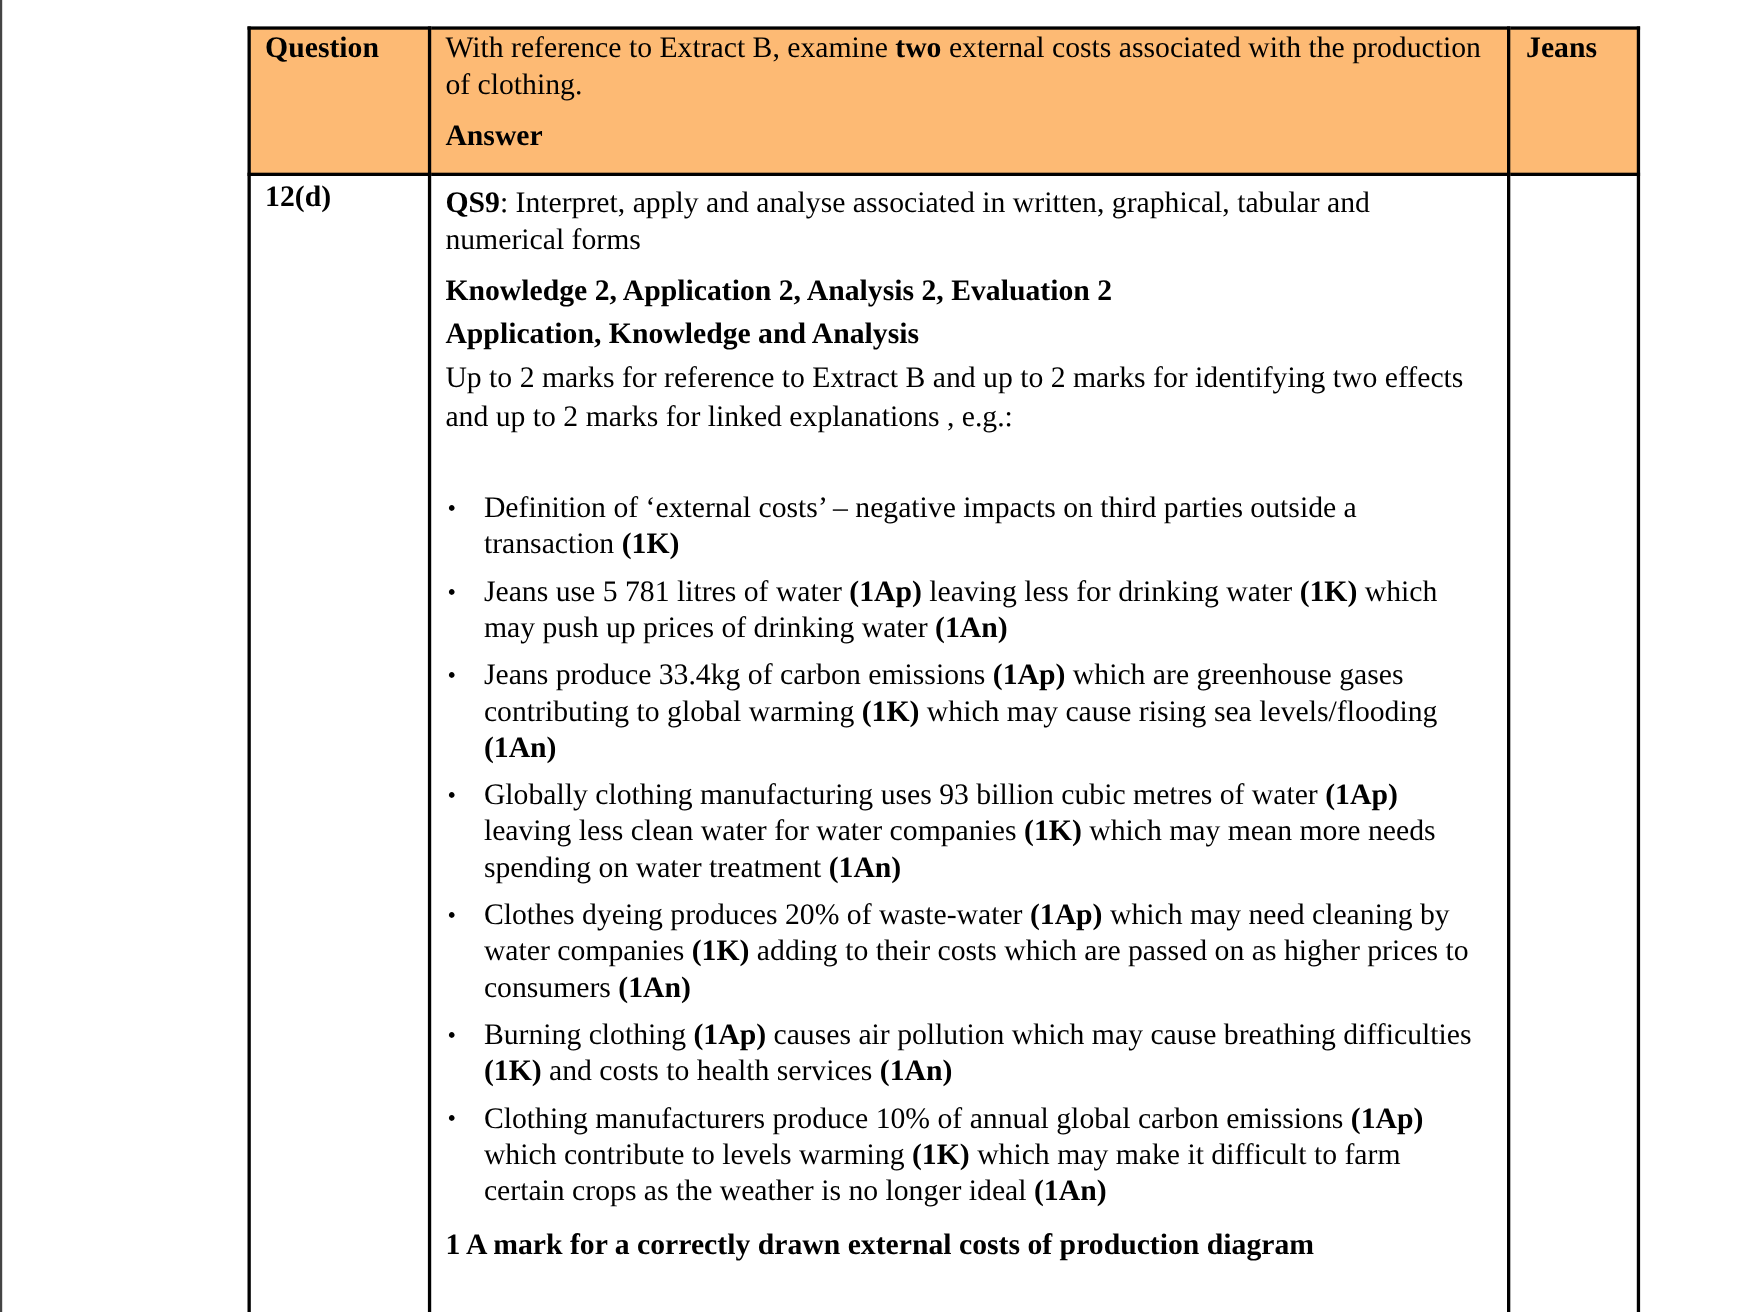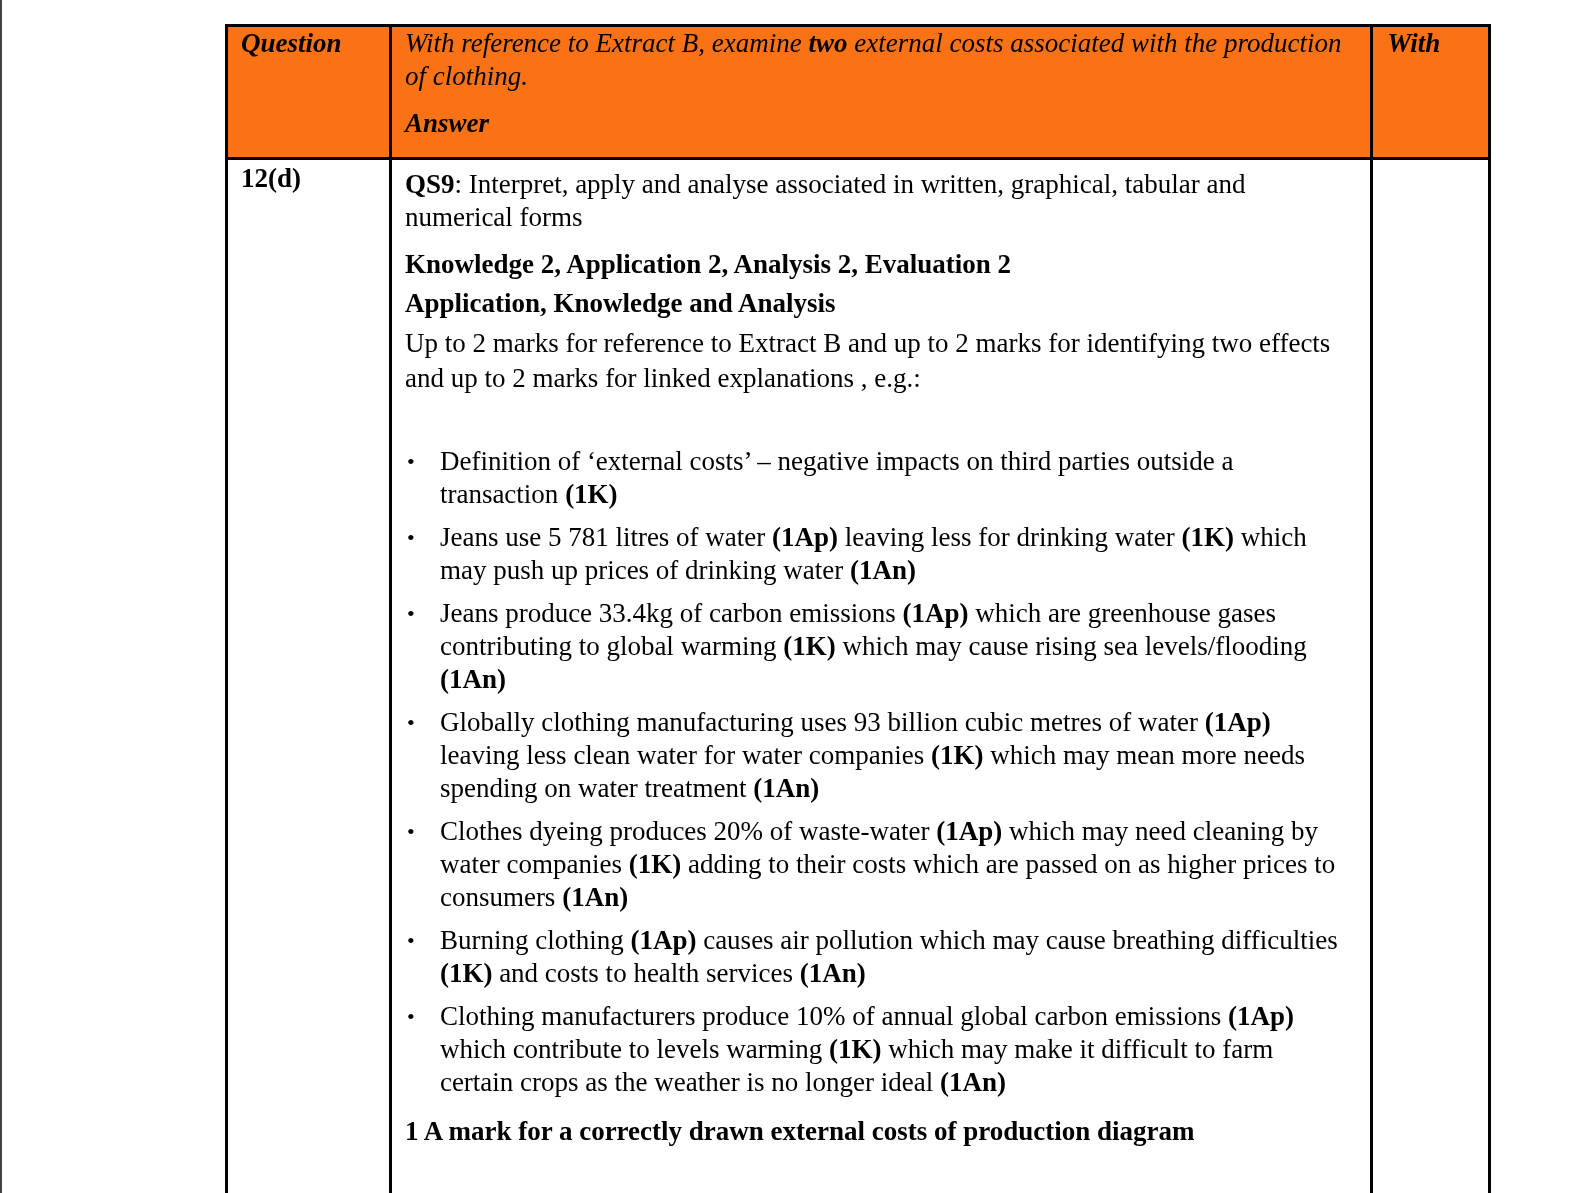--- a/index.html
+++ b/index.html
@@ -19,21 +19,21 @@
   }
   .mark-table td {
     border: 3px solid #000;
     vertical-align: top;
     padding: 0;
   }
   .mark-table tr.body-row td { border-bottom: none; }
   .col-q { width: 163px; }
   .col-a { width: 976px; }
   .col-m { width: 117px; }
-  .hdr td { background: #f97316; height: 130px; font-style: italic; }
+  .hdr td { background: #fdba74; height: 130px; }
   .cell-inner { padding: 2px 12px 0 13px; font-size: 27px; line-height: 33px; }
   .hdr .cell-inner { padding-top: 0; }
   .bold { font-weight: bold; }
   .q-text { display: block; }
   .answer-label { display: block; margin-top: 14px; font-weight: bold; }
   .body-row td { height: 1040px; }
   .para { margin: 0; }
   .p-qs { margin-top: 6px; }
   .p-kaae { margin-top: 14px; font-weight: bold; }
   .p-head { margin-top: 6px; font-weight: bold; }
@@ -67,21 +67,21 @@
     <td>
       <div class="cell-inner bold">Question</div>
     </td>
     <td>
       <div class="cell-inner">
         <span class="q-text"><span>With reference to Extract B, examine </span><b>two</b><span> external costs associated with the production of clothing.</span></span>
         <span class="answer-label">Answer</span>
       </div>
     </td>
     <td>
-      <div class="cell-inner bold mark-head">With</div>
+      <div class="cell-inner bold mark-head">Jeans</div>
     </td>
   </tr>
   <tr class="body-row">
     <td>
       <div class="cell-inner bold">12(d)</div>
     </td>
     <td>
       <div class="cell-inner">
         <p class="para p-qs"><b>QS9</b><span>: Interpret, apply and analyse associated in written, graphical, tabular and numerical forms</span></p>
         <p class="para p-kaae">Knowledge 2, Application 2, Analysis 2, Evaluation 2</p>

